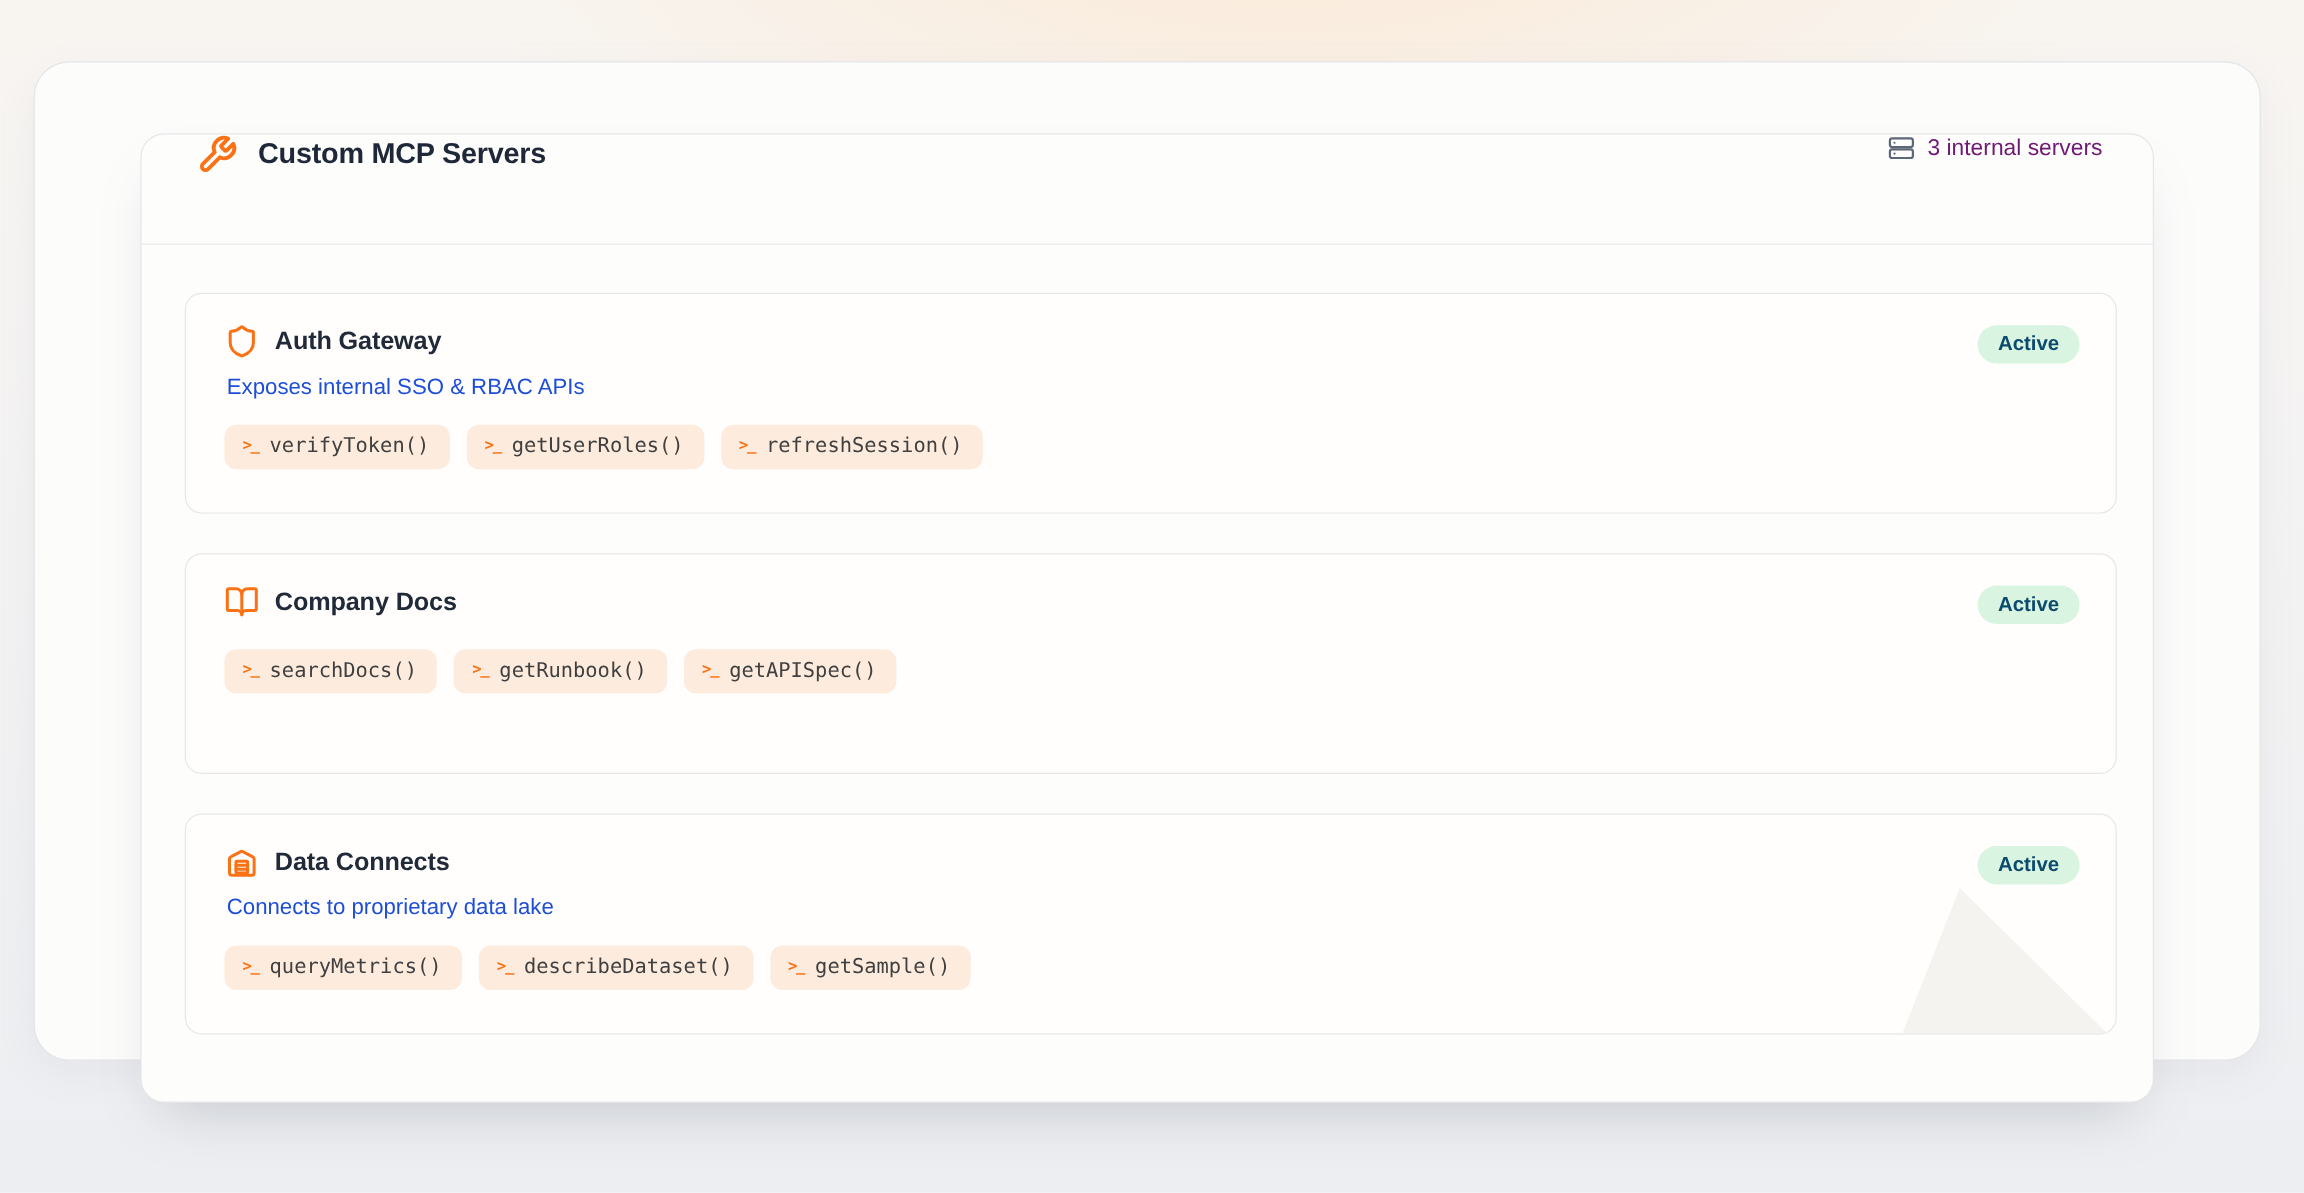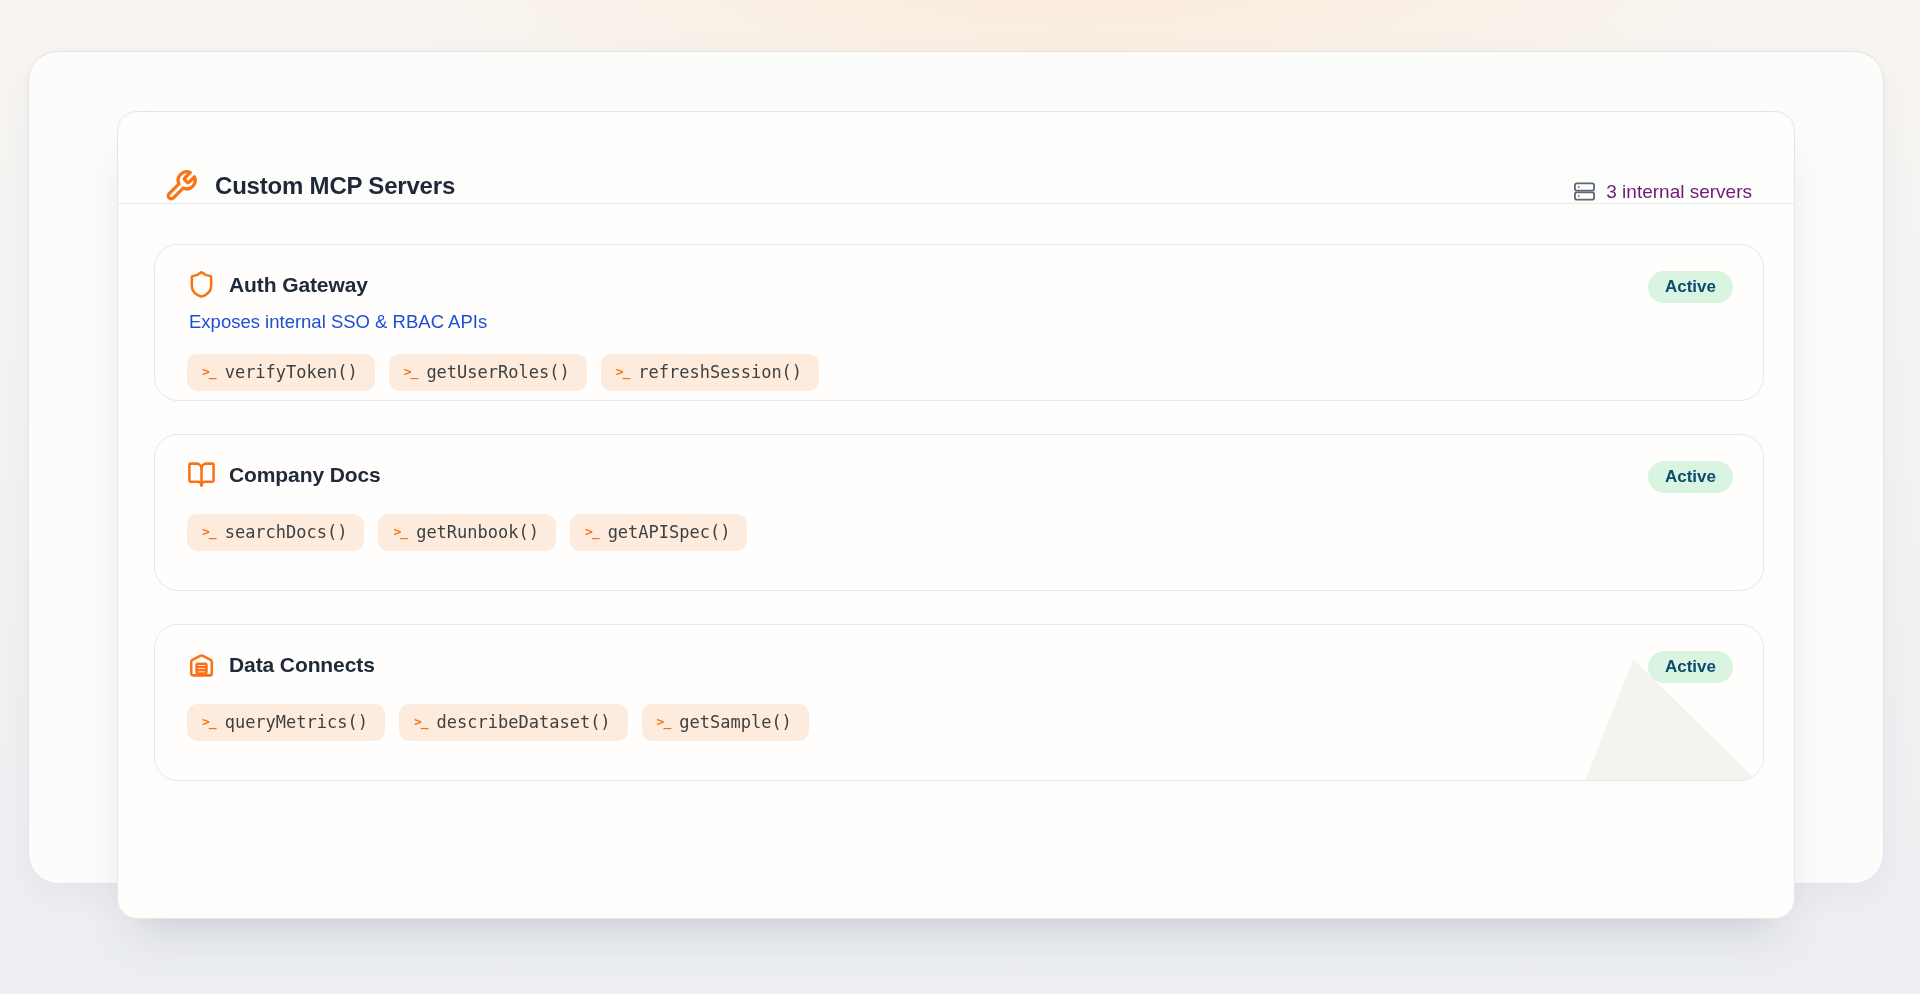--- a/index.html
+++ b/index.html
@@ -24,36 +24,36 @@
   .panel {
     position: absolute; left: 117px; top: 111px; width: 1678px; height: 808px;
     background: #fdfdfc;
     border: 1px solid #e5e6e9;
     border-radius: 20px;
     box-shadow: 0 26px 44px -20px rgba(120,125,140,0.35);
     display: flex; flex-direction: column;
   }
   .panel-header {
     height: 92px; flex: 0 0 92px;
-    display: flex; align-items: flex-end; justify-content: space-between;
+    display: flex; align-items: flex-start; justify-content: space-between;
     padding: 0 42px 0 46px;
     border-bottom: 1px solid #e9e9ed;
   }
   .header-left { display: flex; align-items: center; gap: 17px; }
   .panel-title { font-size: 24px; font-weight: 700; color: #1f2838; letter-spacing: -0.2px; }
   .header-right { display: flex; align-items: center; gap: 10px; color: #5d6777; }
   .server-count { font-size: 19px; color: #701a75; }
   .server-list { flex: 1; padding: 40px 30px 0 36px; display: flex; flex-direction: column; gap: 33px; }
   .server-card {
     position: relative;
     background: #fffefd;
     border: 1px solid #e7e7eb;
-    border-radius: 24px;
+    border-radius: 14px;
     padding: 25px 30px 41px 32px;
-    height: 157px;
+    height: 184px;
     overflow: hidden;
   }
   .card-top { display: flex; align-items: flex-start; justify-content: space-between; }
   .card-title-group { display: flex; align-items: center; gap: 13px; }
   .card-title { font-size: 21px; font-weight: 700; color: #212a39; letter-spacing: -0.1px; }
   .status-badge {
     background: #d9f4e0; color: #0c4a6e;
     font-size: 17px; font-weight: 700;
     padding: 6px 17px; border-radius: 999px;
     line-height: 1.2; margin-top: 1px;
@@ -183,20 +183,21 @@
                 <path d="M3.5 19.4V9.7a1.6 1.6 0 0 1 .9-1.44l6.9-3.58a1.6 1.6 0 0 1 1.4 0l6.9 3.58a1.6 1.6 0 0 1 .9 1.44v9.7a1.6 1.6 0 0 1-1.6 1.6H5.1a1.6 1.6 0 0 1-1.6-1.6Z"></path>
                 <rect x="8" y="11.3" width="8" height="8.2" rx="0.6"></rect>
                 <path d="M8 14.1h8"></path>
                 <path d="M8 16.8h8"></path>
               </svg>
           </span>
           <h2 class="card-title">Data Connects</h2>
         </div>
         <span class="status-badge">Active</span>
       </div>
+      <p class="card-desc">Connects to proprietary data lake</p>
       <div class="tool-list">
         <span class="tool-pill">
           <span class="prompt">&gt;_</span>
           <code>queryMetrics()</code>
         </span>
         <span class="tool-pill">
           <span class="prompt">&gt;_</span>
           <code>describeDataset()</code>
         </span>
         <span class="tool-pill">

